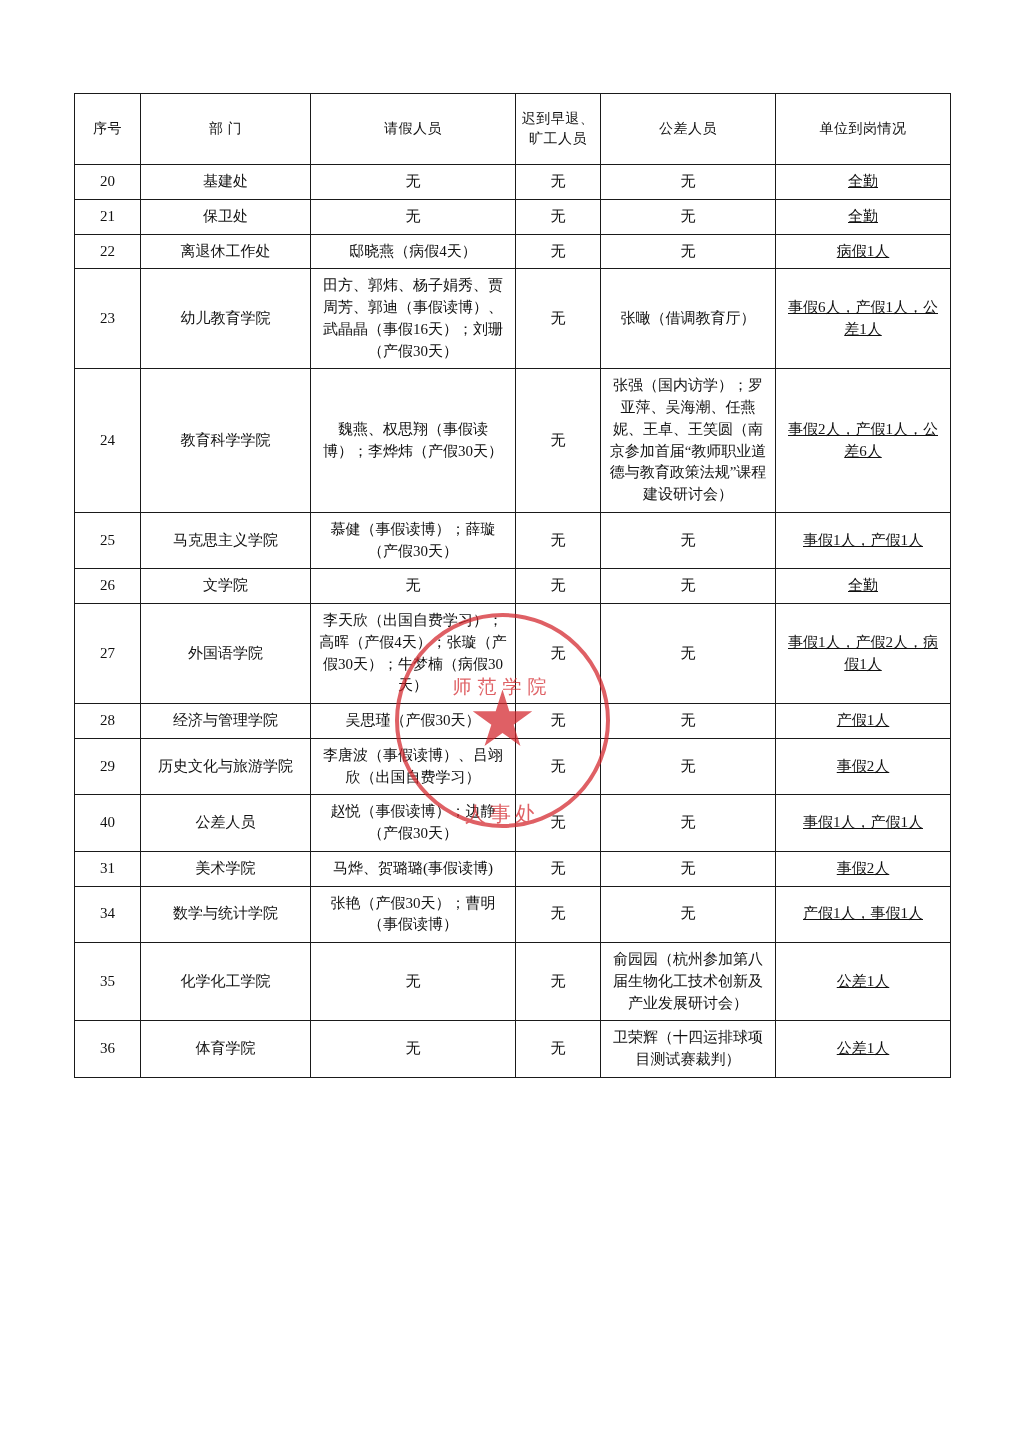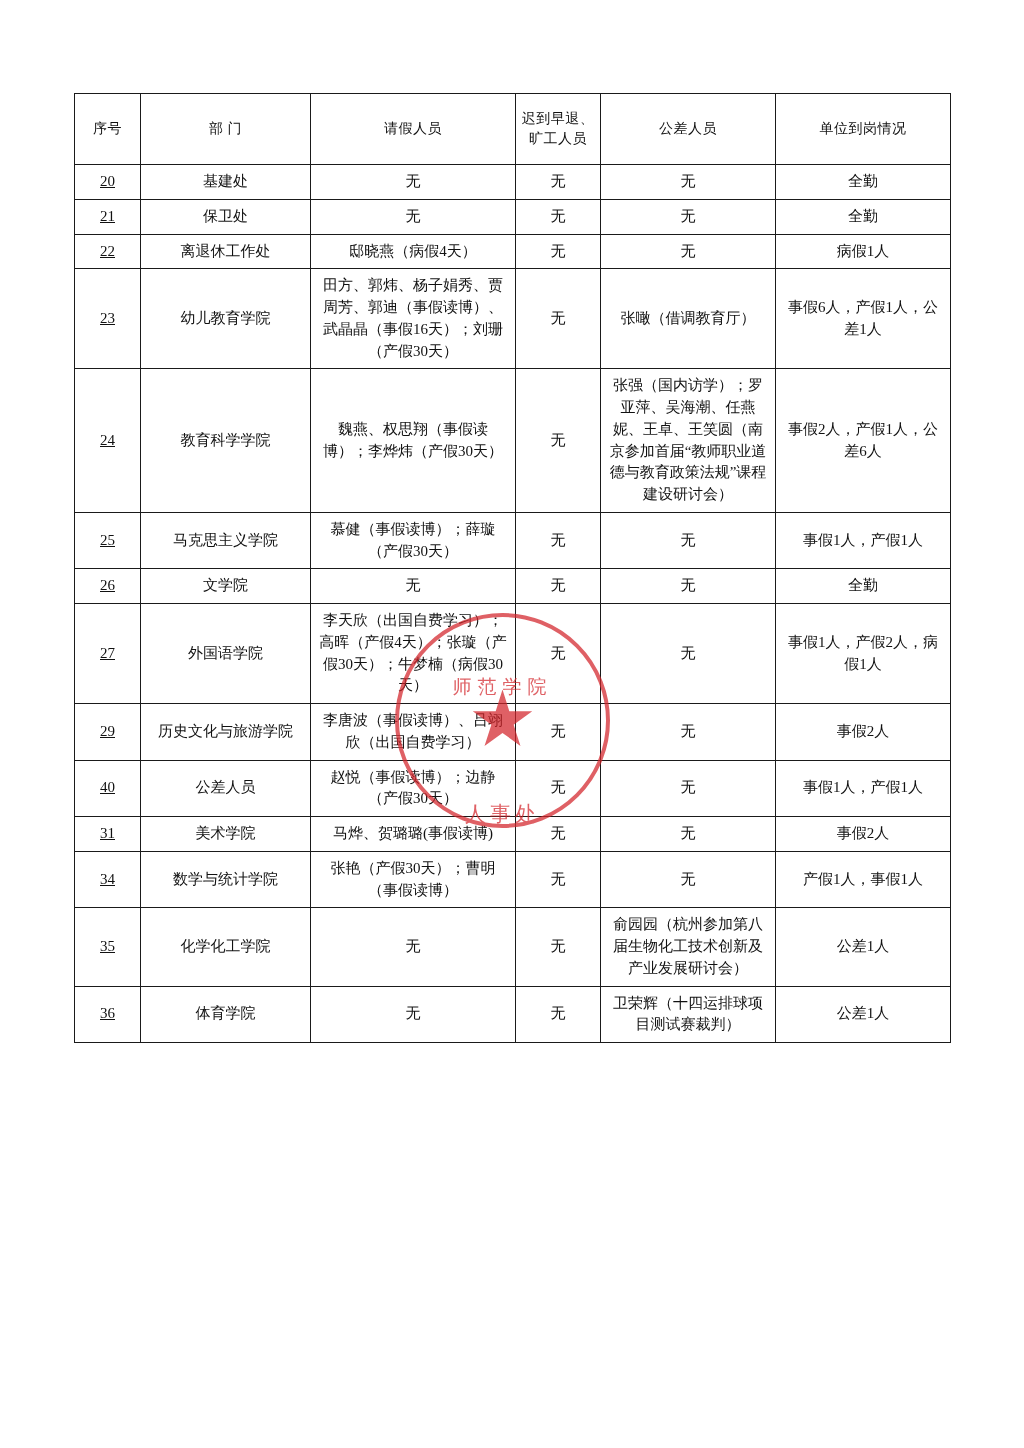--- a/index.html
+++ b/index.html
@@ -44,26 +44,26 @@
     font-size: 14px;
     letter-spacing: 0.5px;
   }
   col.c-seq { width: 66px; }
   col.c-dept { width: 170px; }
   col.c-leave { width: 205px; }
   col.c-late { width: 85px; }
   col.c-biz { width: 175px; }
   col.c-status { width: 175px; }
 
-  td.seq { font-size: 15px; text-decoration: underline; }
+  td.seq { font-size: 15px; }
   td.dept { font-size: 15px; }
   td.leave { font-size: 14.5px; }
   td.late { font-size: 15px; }
   td.biz { font-size: 14.5px; }
-  td.status { font-size: 14.5px; }
+  td.status { font-size: 14.5px; text-decoration: underline; }
 
   .hdr-seq { letter-spacing: 2px; margin-left: 17px; }
   .hdr-dept { letter-spacing: 8px; }
 
   
   #seal {
     position: absolute;
     left: 395px;
     top: 613px;
     width: 215px;
@@ -199,20 +199,28 @@
 
       <tr>
         <td class="seq">27</td>
         <td class="dept">外国语学院</td>
         <td class="leave">李天欣（出国自费学习）；高晖（产假4天）；张璇（产假30天）；牛梦楠（病假30天）</td>
         <td class="late">无</td>
         <td class="biz">无</td>
         <td class="status">事假1人，产假2人，病假1人</td>
       </tr>
 
+      <tr>
+        <td class="seq">28</td>
+        <td class="dept">经济与管理学院</td>
+        <td class="leave">吴思瑾（产假30天）</td>
+        <td class="late">无</td>
+        <td class="biz">无</td>
+        <td class="status">产假1人</td>
+      </tr>
 
       <tr>
         <td class="seq">29</td>
         <td class="dept">历史文化与旅游学院</td>
         <td class="leave">李唐波（事假读博）、吕翊欣（出国自费学习）</td>
         <td class="late">无</td>
         <td class="biz">无</td>
         <td class="status">事假2人</td>
       </tr>
 

